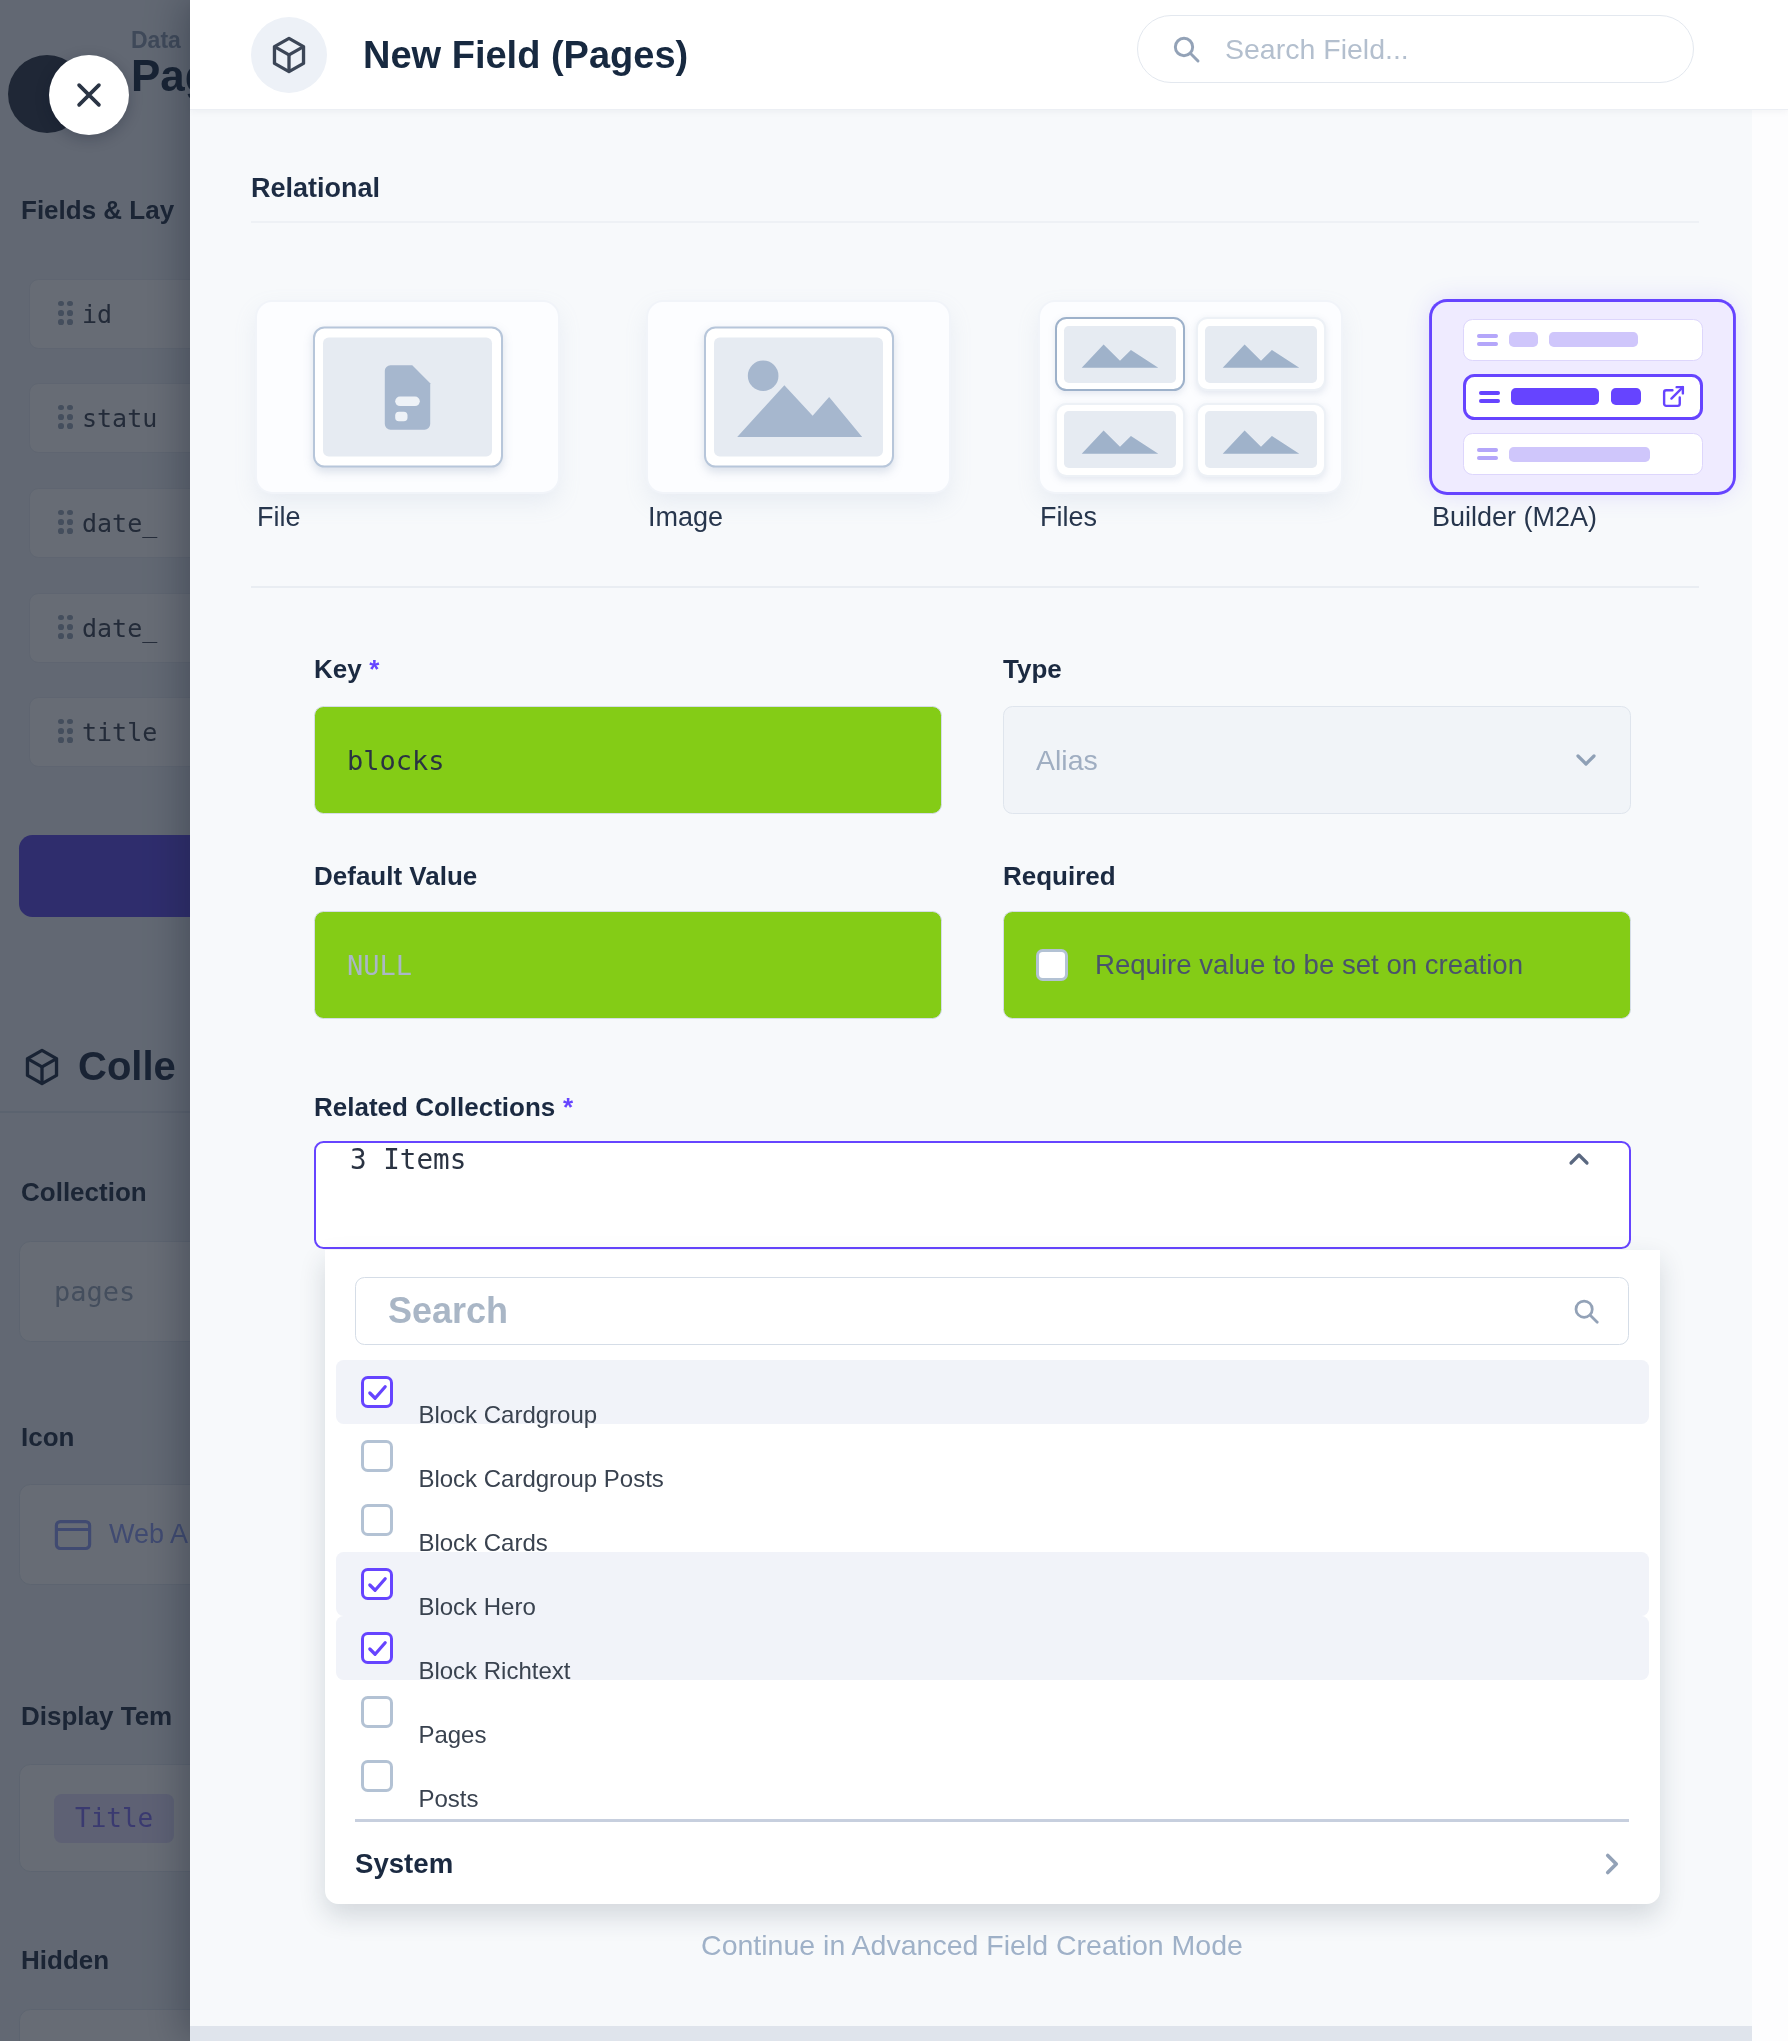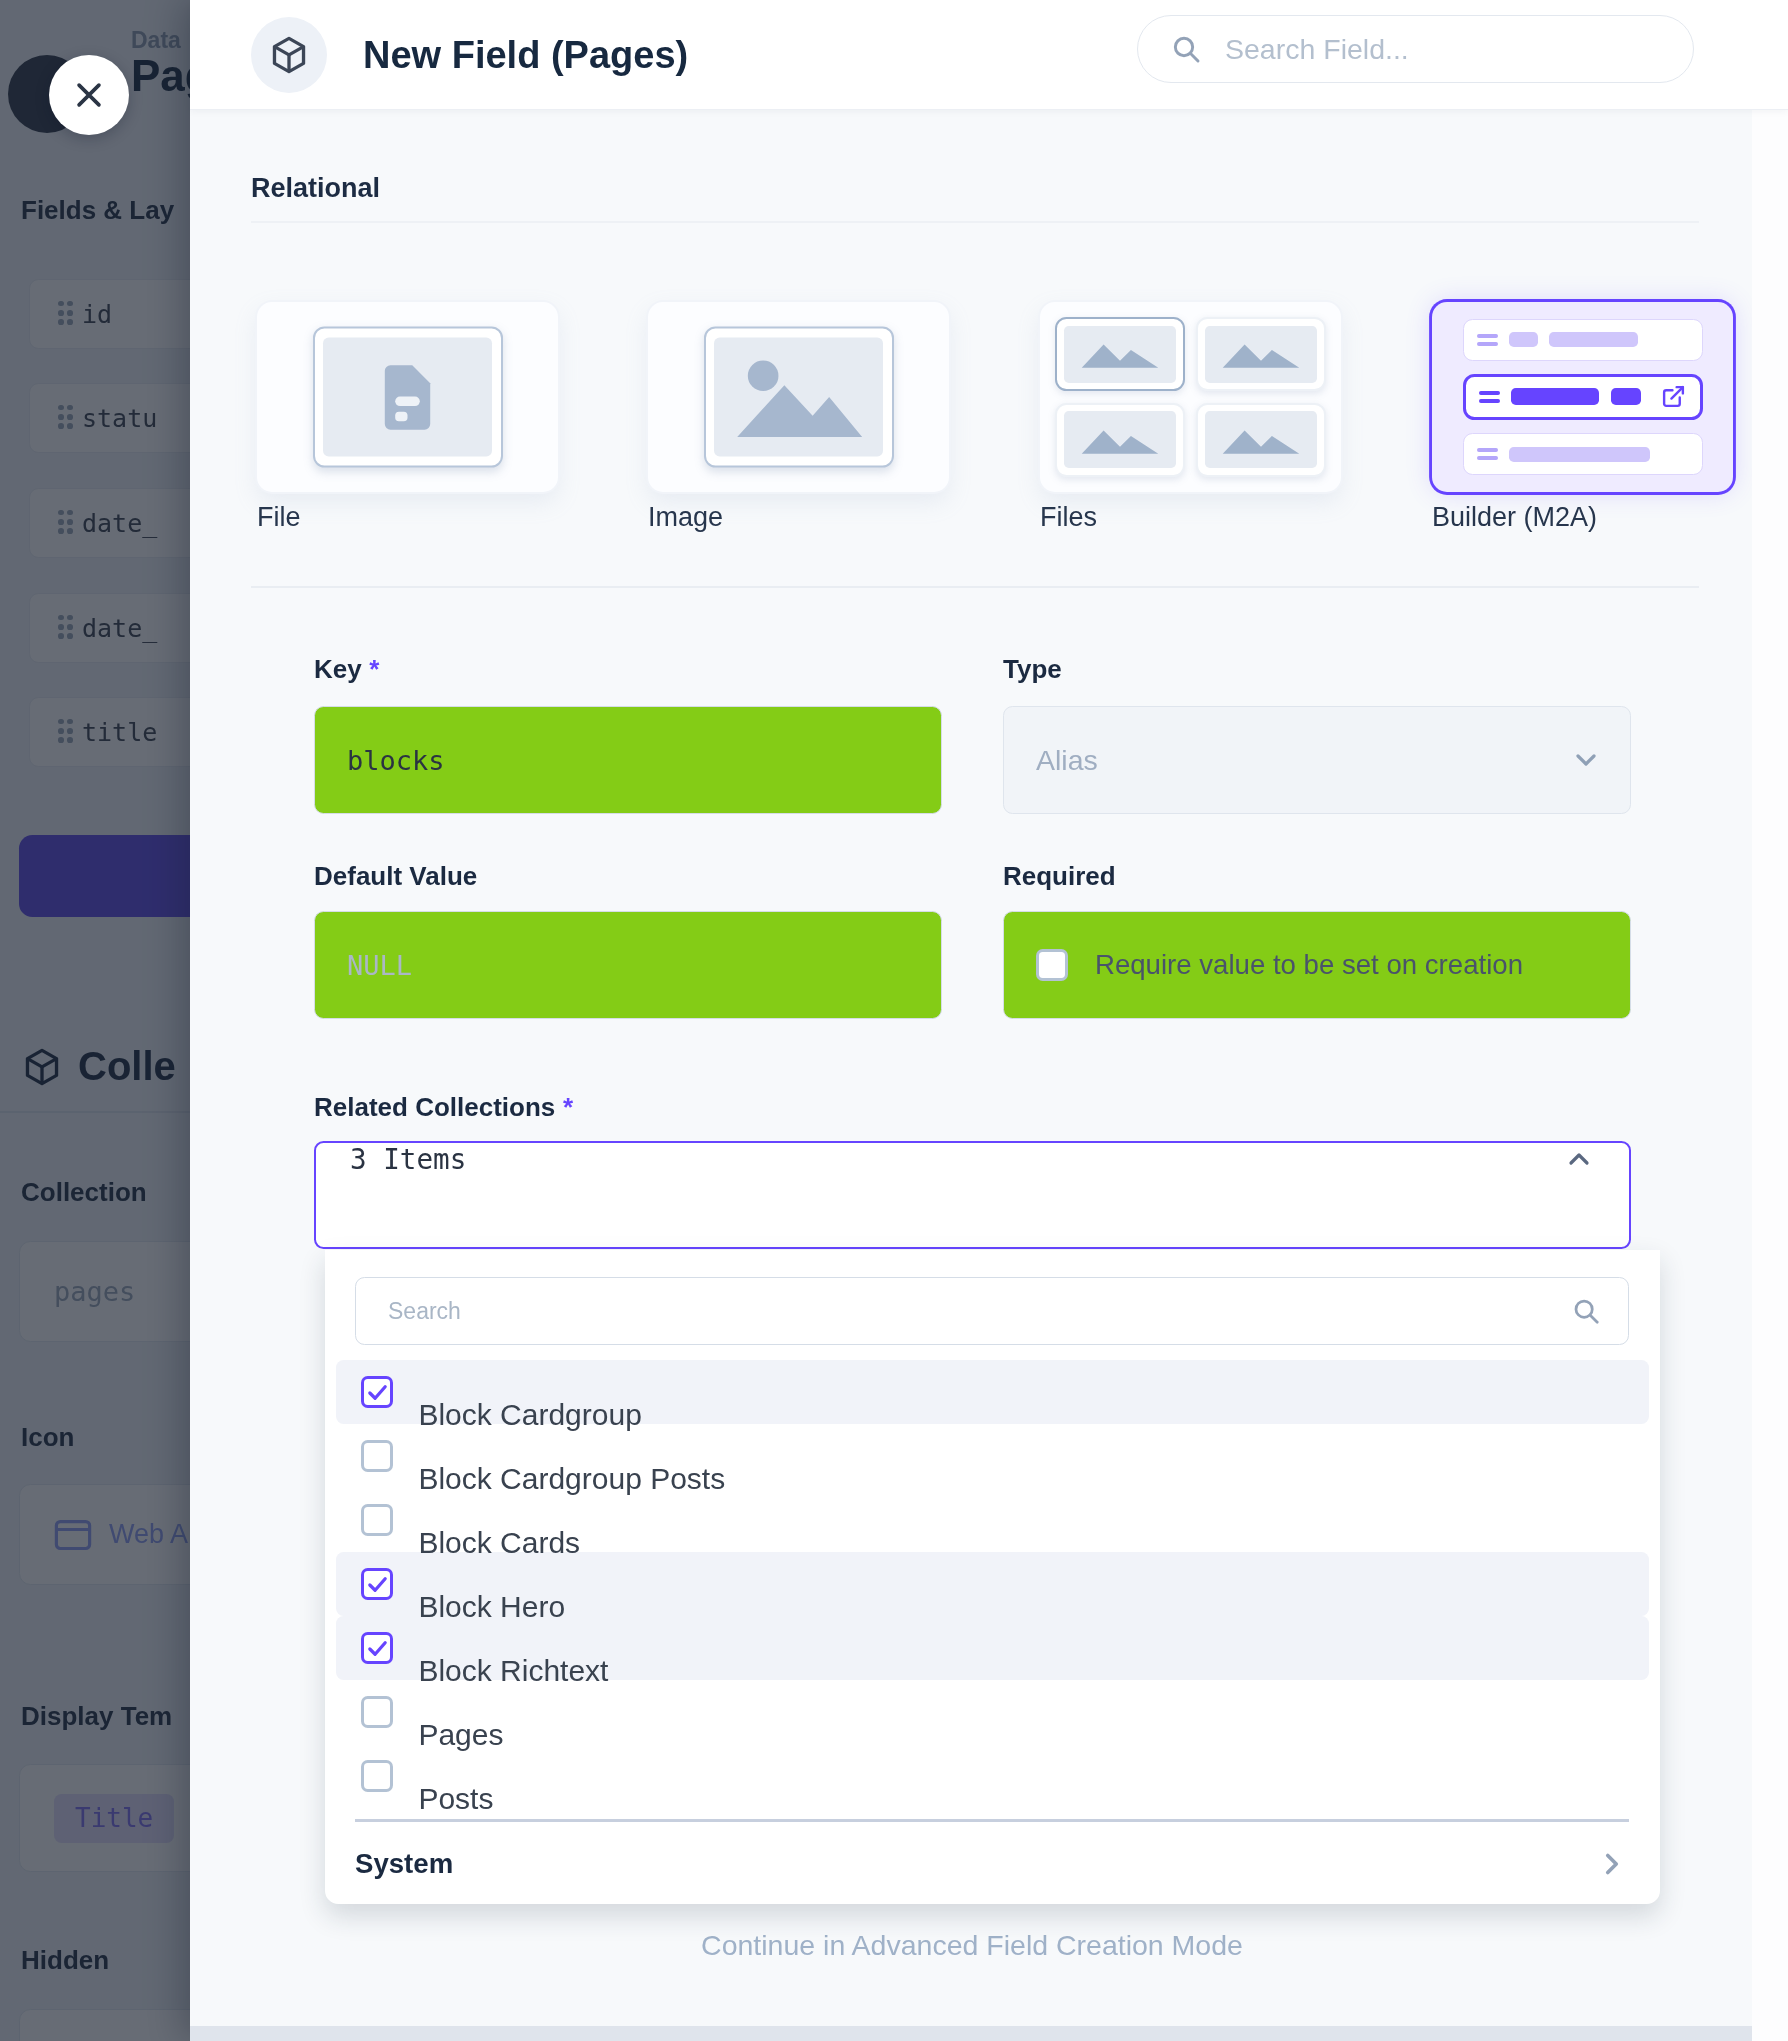--- a/index.html
+++ b/index.html
@@ -102,28 +102,28 @@
 
   .rel-select { left:124px; top:1141px; width:1317px; height:108px; background:#ffffff;
                 border:2.9px solid var(--accent); border-radius:9.5px; display:flex; 
                 justify-content:space-between; padding:0 34px; cursor:pointer; }
   .rel-select .val { font-size:27.6px; color:#2a3342; }
 
   .dropdown { left:135px; top:1250px; width:1335px; height:654px; background:#ffffff;
               border-radius:0 0 13.3px 13.3px; box-shadow:0 11.4px 27px rgba(23,41,64,0.16); z-index:2; }
   .dsearch { left:30px; top:27px; width:1274px; height:68px; border:1.9px solid #d5dde7; border-radius:9.5px;
              display:flex; align-items:center; padding:0 27px 0 0; background:#ffffff; }
-  .dsearch input { border:0; outline:0; flex:1; height:100%; padding:0 32px; font-size:23px;
-                   color:#3c4657; background:transparent; font-family:"Liberation Sans",sans-serif; }
+  .dsearch input { border:0; outline:0; flex:1; height:100%; padding:0 32px; font-size:36px;
+                   color:#3c4657; background:transparent; font-family:"Liberation Sans",sans-serif;font-weight:bold; }
   .dsearch input::placeholder { color:#a9b6c6; }
   .dlist { left:11.4px; top:110px; width:1313px; }
   .opt { height:64px; border-radius:7.6px; display:flex; align-items:center; gap:25px;
          padding-left:25px; cursor:pointer; }
   .opt.checked { background:#f1f3f9; }
-  .opt .lbl { font-size:30px; color:#39424f;margin-top:45px; }
+  .opt .lbl { font-size:24px; color:#39424f;margin-top:45px; }
   .ddivider { left:30px; top:569px; width:1274px; height:2.9px; background:#c7cfde; }
   .system-row { left:30px; top:572px; width:1274px; height:83px; display:flex; align-items:center;
                 justify-content:space-between; cursor:pointer; }
   .system-row .lbl { font-size:27.6px; font-weight:700; color:#1b2a41; }
 
   .continue { left:0; top:1929px; width:1564px; text-align:center; font-size:28.5px; font-weight:500;
               color:#9fb1c8; cursor:pointer; }
   .right-gutter { left:1562px; top:110px; width:36px; height:1931px; background:#fdfdfe; }
   .footer-strip { left:0; top:2026px; width:1562px; height:15px; background:#dfe4ec; }
 

